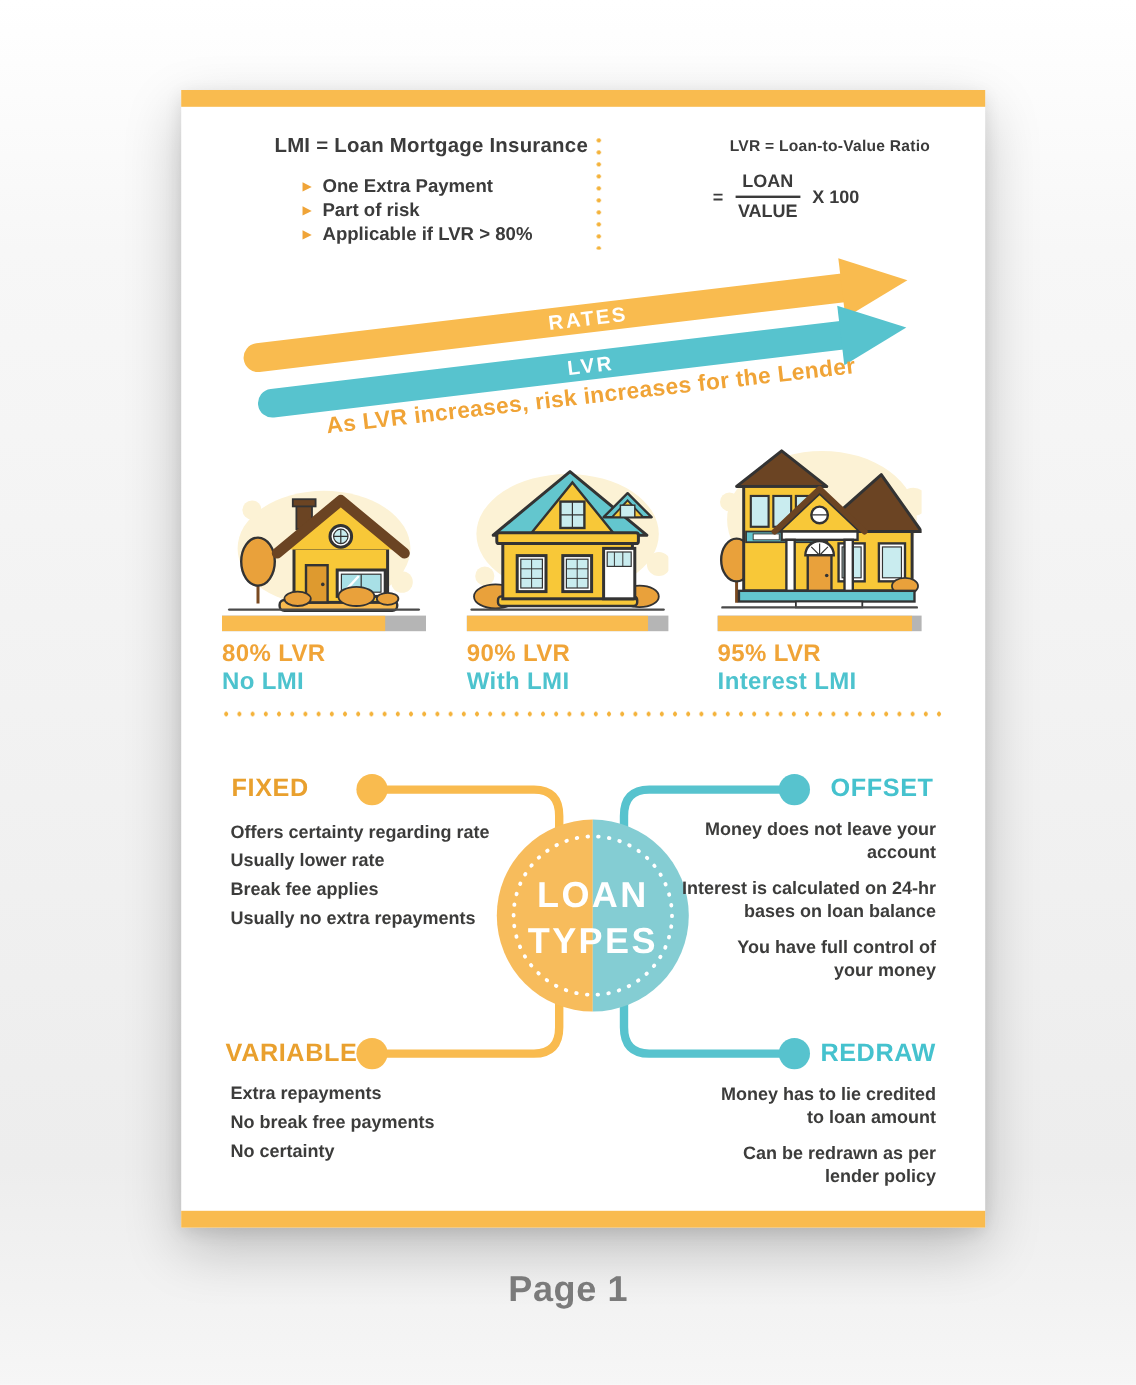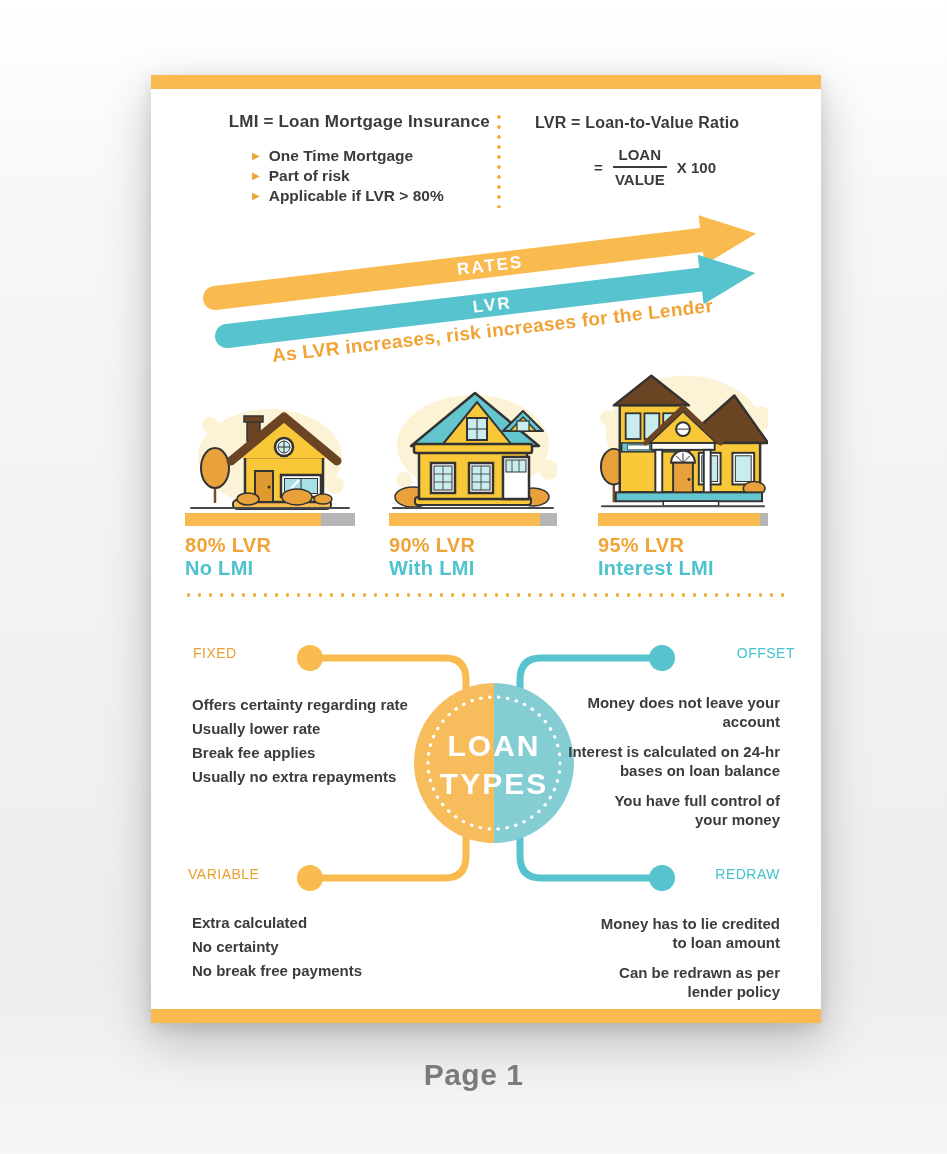--- a/index.html
+++ b/index.html
@@ -22,21 +22,21 @@
   .lmi-title{font-size:17px;font-weight:bold;text-align:right;letter-spacing:.2px;}
   .lmi-bullets{margin-top:14px;margin-left:42px;}
   .lmi-bullet{font-size:15.5px;font-weight:bold;line-height:20px;display:flex;align-items:center;}
   .tri{color:#F0A437;font-size:10px;margin-right:9px;}
   .divider-v{
     left:497px;top:112px;width:4px;height:96px;
     background-image:radial-gradient(circle,#F4B33C 1.6px,transparent 1.9px);
     background-size:4px 10px;background-repeat:repeat-y;
   }
   .lvr-block{left:535px;top:114px;width:240px;color:#3B3B3B;}
-  .lvr-title{font-size:16px;font-weight:bold;text-align:left;letter-spacing:.2px;}
+  .lvr-title{font-size:13px;font-weight:bold;text-align:right;letter-spacing:.2px;}
   .formula{margin-top:14px;display:flex;justify-content:center;align-items:center;gap:10px;font-weight:bold;font-size:15px;}
   .fraction{display:flex;flex-direction:column;align-items:center;}
   .frac-line{width:54px;border-top:2.5px solid #3B3B3B;margin:3px 0;}
   
   .arrows-svg{left:151px;top:212px;}
   .arrow-caption{
     left:240px;top:320px;width:505px;text-align:center;
     color:#F0A437;font-size:19px;font-weight:bold;letter-spacing:.3px;
     transform:rotate(-6.5deg);
   }
@@ -46,44 +46,44 @@
   .lvr-bar-fill{height:100%;background:#F9BB4F;}
   .house-caption{text-align:left;line-height:23px;font-weight:bold;font-size:20px;letter-spacing:.3px;}
   .house-caption .pct{color:#F0A437;}
   .house-caption .lmi{color:#4DC3CE;}
   .divider-h{
     left:183px;top:593px;width:608px;height:4px;
     background-image:radial-gradient(circle,#F4B33C 1.7px,transparent 2px);
     background-size:11px 4px;background-repeat:repeat-x;
   }
   
-  .lt-heading{font-weight:normal;font-size:14px;letter-spacing:.5px;}
+  .lt-heading{font-weight:bold;font-size:21px;letter-spacing:.5px;}
   .lt-orange{color:#E9A02E;}
   .lt-teal{color:#45C2CE;}
-  .lt-list{color:#3C3C3B;font-size:15px;font-weight:bold;margin-top:11px;}
+  .lt-list{color:#3C3C3B;font-size:15px;font-weight:bold;}
   .lt-list-left div{line-height:24px;text-align:left;}
   .lt-list-right div{line-height:19px;text-align:right;white-space:pre-line;margin-bottom:11px;}
   
   .page-label{left:0;top:1058px;width:947px;text-align:center;
     color:#7B7B7B;font-size:30px;font-weight:bold;letter-spacing:.5px;}
 </style>
 </head>
 <body>
 
 <div class="abs card">
   <div class="abs bar-accent bar-top"></div>
   <div class="abs bar-accent bar-bottom"></div>
 </div>
 
 <div class="abs lmi-block">
   <div class="lmi-title">LMI = Loan Mortgage Insurance</div>
   <div class="lmi-bullets">
     <div class="lmi-bullet">
       <span class="tri">▶</span>
-      <span>One Time Mortgage</span>
+      <span>One Extra Payment</span>
     </div>
     <div class="lmi-bullet">
       <span class="tri">▶</span>
       <span>Part of risk</span>
     </div>
     <div class="lmi-bullet">
       <span class="tri">▶</span>
       <span>Applicable if LVR &gt; 80%</span>
     </div>
   </div>
@@ -259,44 +259,44 @@
   <circle cx="382" cy="60" r="13" fill="#57C3CE"></circle>
   <circle cx="382" cy="280" r="13" fill="#57C3CE"></circle>
   <path d="M214,85 A80,80 0 0 0 214,245 Z" fill="#F7BC5C"></path>
   <path d="M214,85 A80,80 0 0 1 214,245 Z" fill="#84CDD3"></path>
   <circle cx="214" cy="165" r="66" fill="none" stroke="#ffffff" stroke-width="3.2" stroke-dasharray="0.5 8.5" stroke-linecap="round"></circle>
   <text x="214" y="158" text-anchor="middle" fill="#ffffff" font-size="30" font-weight="bold" letter-spacing="2">LOAN</text>
   <text x="214" y="196" text-anchor="middle" fill="#ffffff" font-size="30" font-weight="bold" letter-spacing="2">TYPES</text>
 </svg>
 
 <div class="abs lt-heading lt-orange" style="left:193px;top:645px;">FIXED</div>
-<div class="abs lt-heading lt-teal" style="right:152px;top:645px;">OFFSET</div>
+<div class="abs lt-heading lt-teal" style="right:169px;top:645px;">OFFSET</div>
 <div class="abs lt-heading lt-orange" style="left:188px;top:866px;">VARIABLE</div>
 <div class="abs lt-heading lt-teal" style="right:167px;top:866px;">REDRAW</div>
 
 <div class="abs lt-list lt-list-left" style="left:192px;top:682px;width:230px;">
   <div>Offers certainty regarding rate</div>
   <div>Usually lower rate</div>
   <div>Break fee applies</div>
   <div>Usually no extra repayments</div>
 </div>
 
 <div class="abs lt-list lt-list-right" style="right:167px;top:682px;width:240px;">
   <div>Money does not leave your
 account</div>
   <div>Interest is calculated on 24-hr
 bases on loan balance</div>
   <div>You have full control of
 your money</div>
 </div>
 
 <div class="abs lt-list lt-list-left" style="left:192px;top:900px;width:230px;">
-  <div>Extra calculated</div>
+  <div>Extra repayments</div>
+  <div>No break free payments</div>
   <div>No certainty</div>
-  <div>No break free payments</div>
 </div>
 
 <div class="abs lt-list lt-list-right" style="right:167px;top:903px;width:240px;">
   <div>Money has to lie credited
 to loan amount</div>
   <div>Can be redrawn as per
 lender policy</div>
 </div>
 
 <div class="abs page-label">Page 1</div>

